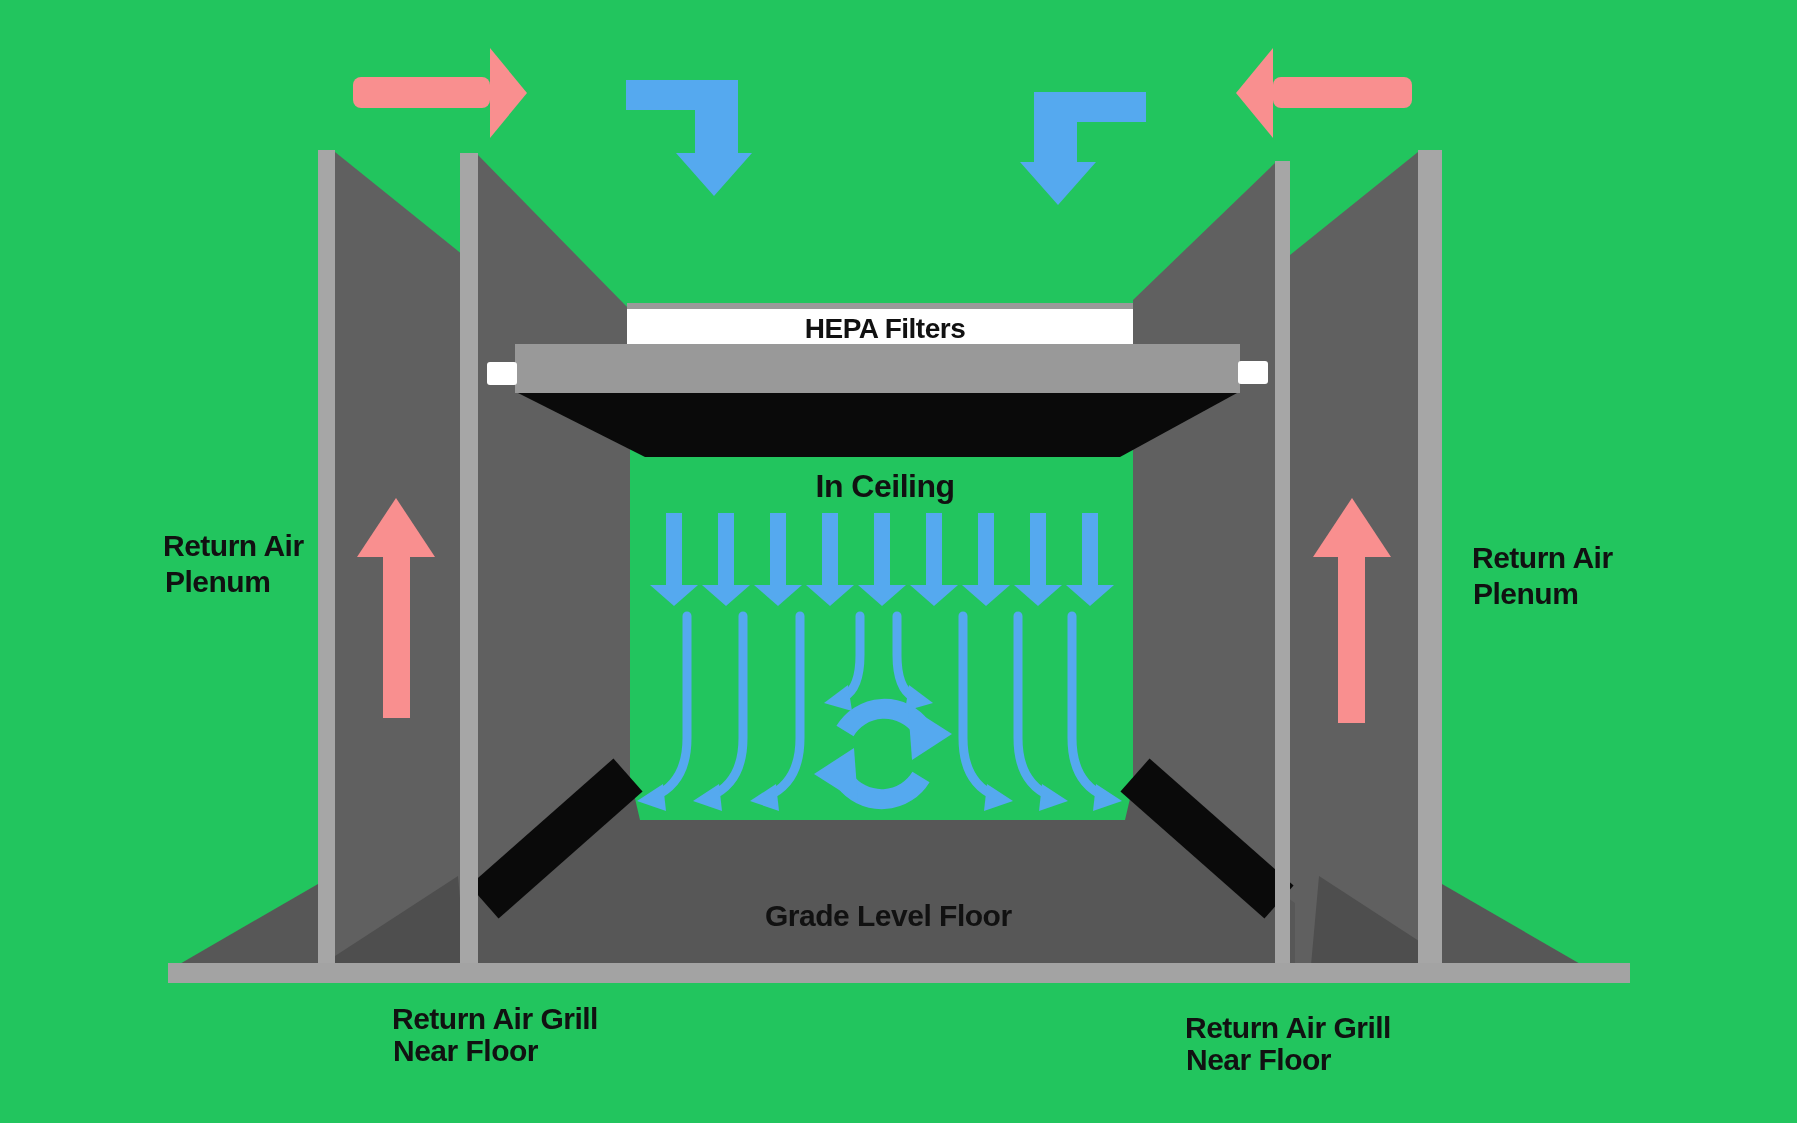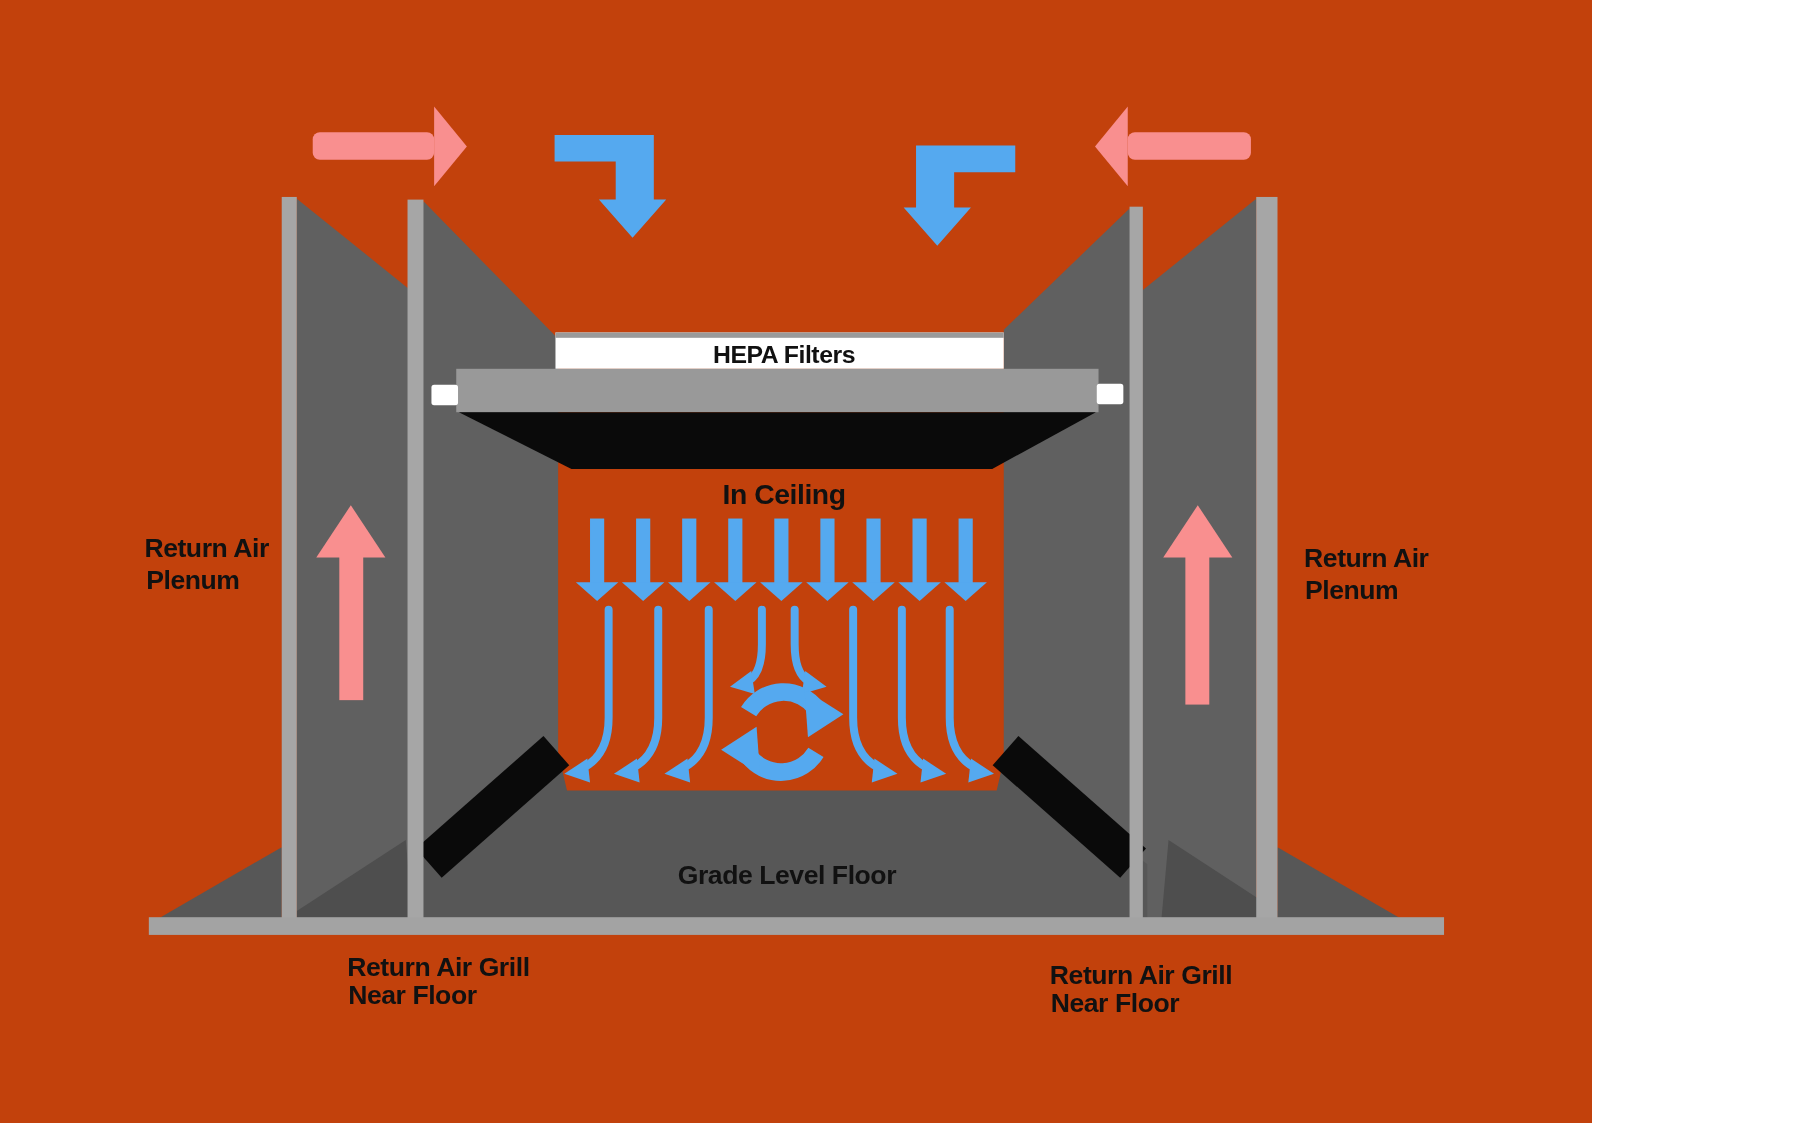--- a/index.html
+++ b/index.html
@@ -1,16 +1,16 @@
 <!DOCTYPE html>
 <html><head>
 <meta charset="utf-8">
 <style>
   html,body{margin:0;padding:0;background:#ffffff;}
-  .stage{width:1592px;height:1123px;position:relative;background:#c2410c;overflow:hidden;}
+  .stage{width:1797px;height:1123px;position:relative;background:#22c55e;overflow:hidden;}
   svg{display:block;width:100%;height:100%;}
   text{
     font-family:"Liberation Sans","DejaVu Sans",sans-serif;
     font-weight:700;
     fill:#111111;
     letter-spacing:-0.5px;
   }
   .lbl-center{text-anchor:middle;}
   .lbl-left{text-anchor:start;}
   .sz30{font-size:30px;}

